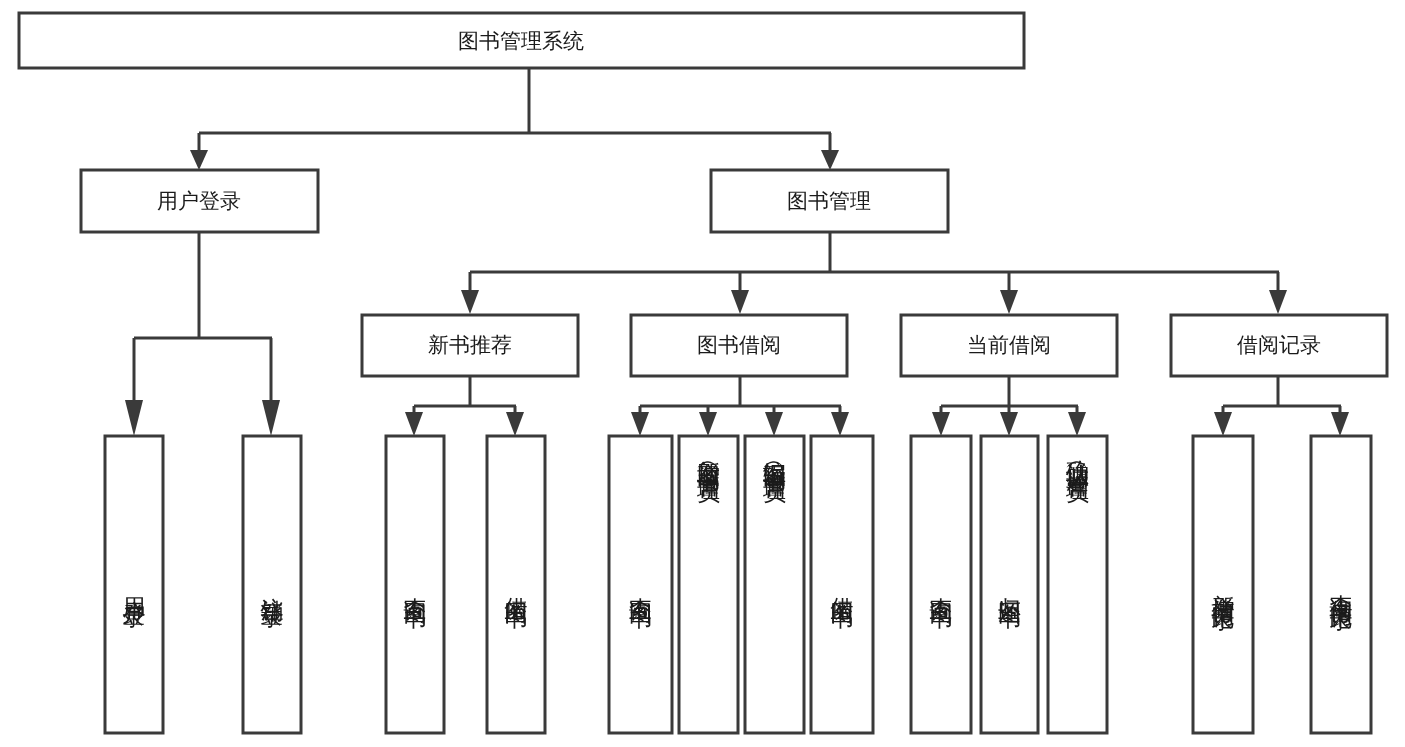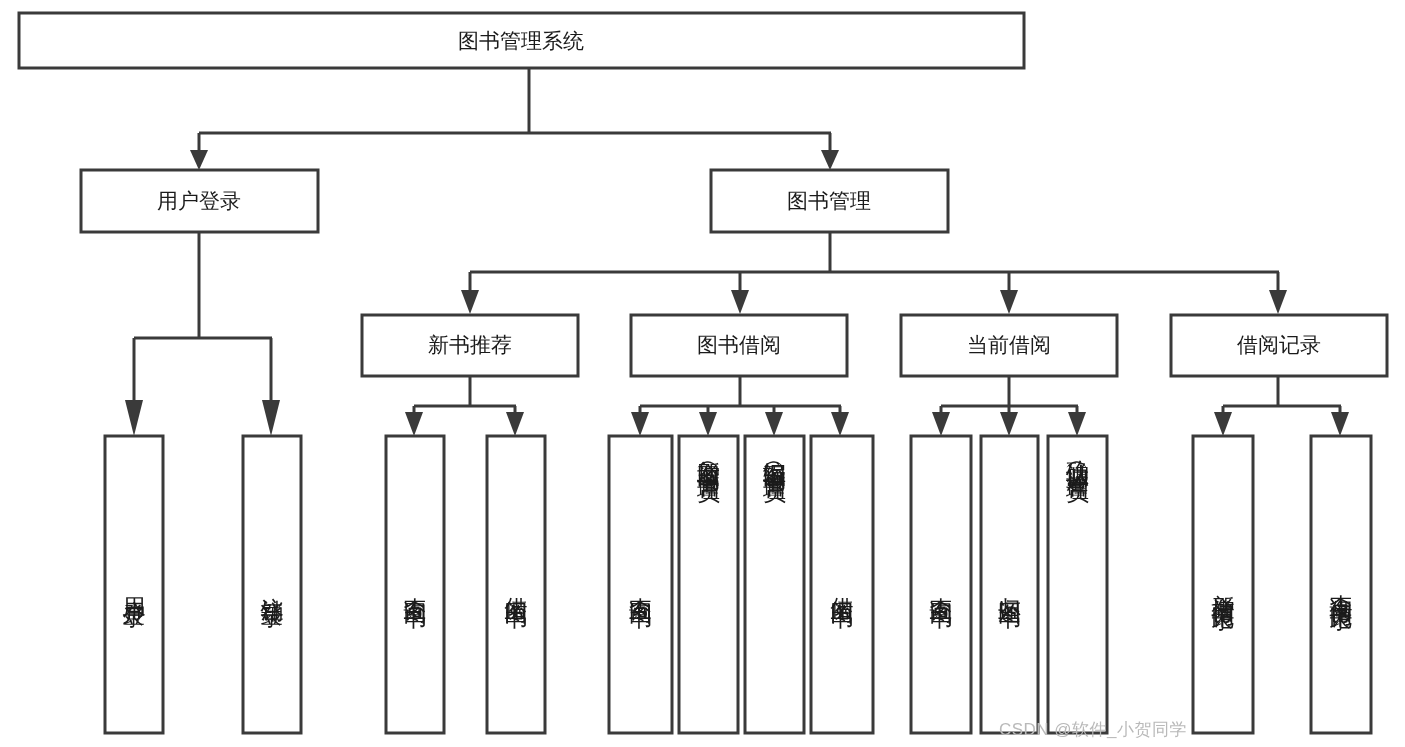--- a/index.html
+++ b/index.html
@@ -245,14 +245,13 @@
     <div class="vlabel" style="margin-top:6px;">确认归还（管理员）</div>
   </div>
 
   <div class="vlabel-wrap" style="left:1193px; top:436px; width:60px; height:297px;">
     <div class="vlabel">新增借阅记录</div>
   </div>
   <div class="vlabel-wrap" style="left:1311px; top:436px; width:60px; height:297px;">
     <div class="vlabel">查询借阅记录</div>
   </div>
 
-  <div id="watermark">CSDN @软件_小贺同学</div>
 </div>
 
 </body></html>

